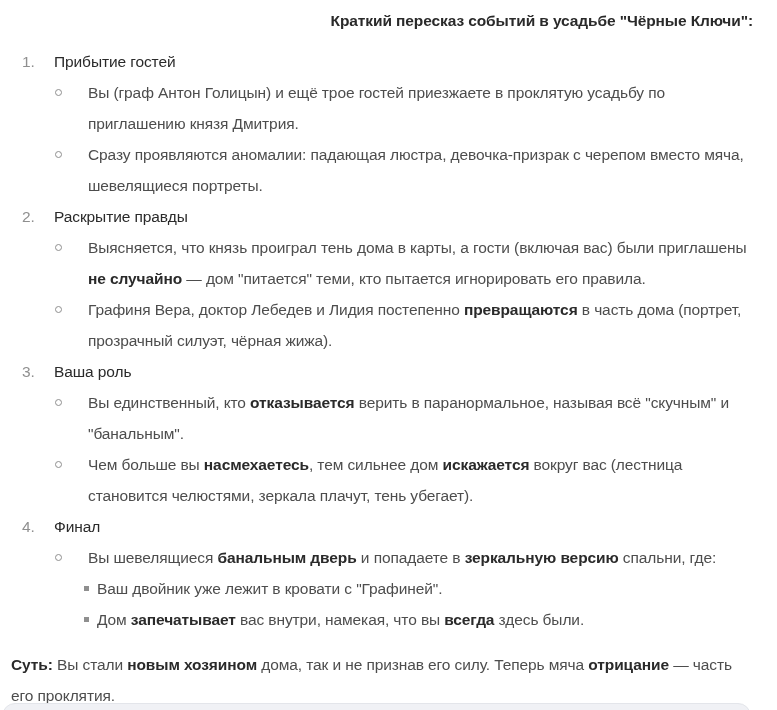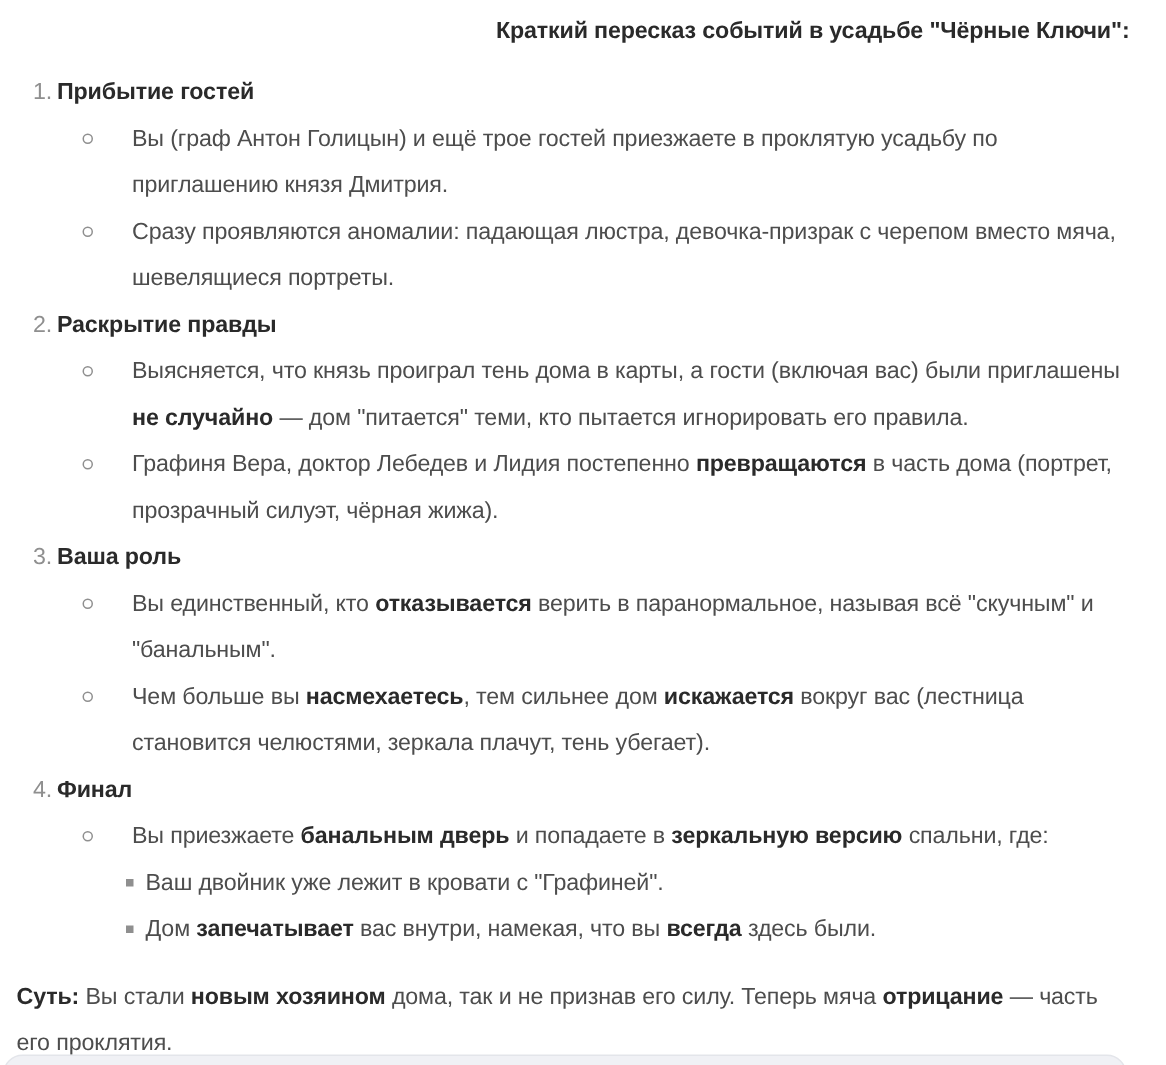--- a/index.html
+++ b/index.html
@@ -7,21 +7,21 @@
     width:777px;height:710px;background:#ffffff;overflow:hidden;position:relative;
     font-family:"Liberation Sans","DejaVu Sans",sans-serif;
     font-size:15.5px;line-height:31px;letter-spacing:-0.1px;
     color:var(--body-color,#4d4d4d);
   }
   .doc{padding:5px 24px 0 11px;}
   .title{margin:0;font-weight:700;color:var(--strong-color,#2a2a2a);text-align:right;}
   .olist{margin-top:10px;}
   .sec-head{display:flex;margin-left:11px;}
   .num{flex:0 0 16px;color:var(--marker-color,#8a8a8a);}
-  .sec-title{font-weight:700;color:var(--strong-color,#2a2a2a);}
+  .sec-title{font-weight:400;color:var(--strong-color,#2a2a2a);margin-left:16px;}
   .bullet{display:flex;margin-left:44px;gap:20px;}
   .bmark{flex:0 0 13px;position:relative;}
   .circle{position:absolute;top:12px;left:0;width:5px;height:5px;border:1px solid var(--marker-color,#8f8f8f);border-radius:50%;}
   .sub{display:flex;margin-left:73px;}
   .smark{flex:0 0 13px;position:relative;}
   .square{position:absolute;top:13px;left:0;width:5px;height:5px;background:var(--marker-color,#8f8f8f);}
   .btext{flex:1 1 auto;}
   .b{font-weight:700;color:var(--strong-color,#2a2a2a);}
   .summary{margin:14px 0 0 0;}
   .input-bar{
@@ -98,21 +98,21 @@
 
     <div class="sec">
       <div class="sec-head">
         <span class="num">4.</span>
         <span class="sec-title">Финал</span>
       </div>
       <div class="bullet">
         <span class="bmark">
             <i class="circle"></i>
           </span>
-        <div class="btext"><span>Вы приезжаете </span><span class="b">банальным дверь</span><span> и попадаете в </span><span class="b">зеркальную версию</span><span> спальни, где:</span></div>
+        <div class="btext"><span>Вы шевелящиеся </span><span class="b">банальным дверь</span><span> и попадаете в </span><span class="b">зеркальную версию</span><span> спальни, где:</span></div>
       </div>
       <div class="sub">
         <span class="smark">
             <i class="square"></i>
           </span>
         <div class="btext"><span>Ваш двойник уже лежит в кровати с "Графиней".</span></div>
       </div>
       <div class="sub">
         <span class="smark">
             <i class="square"></i>

